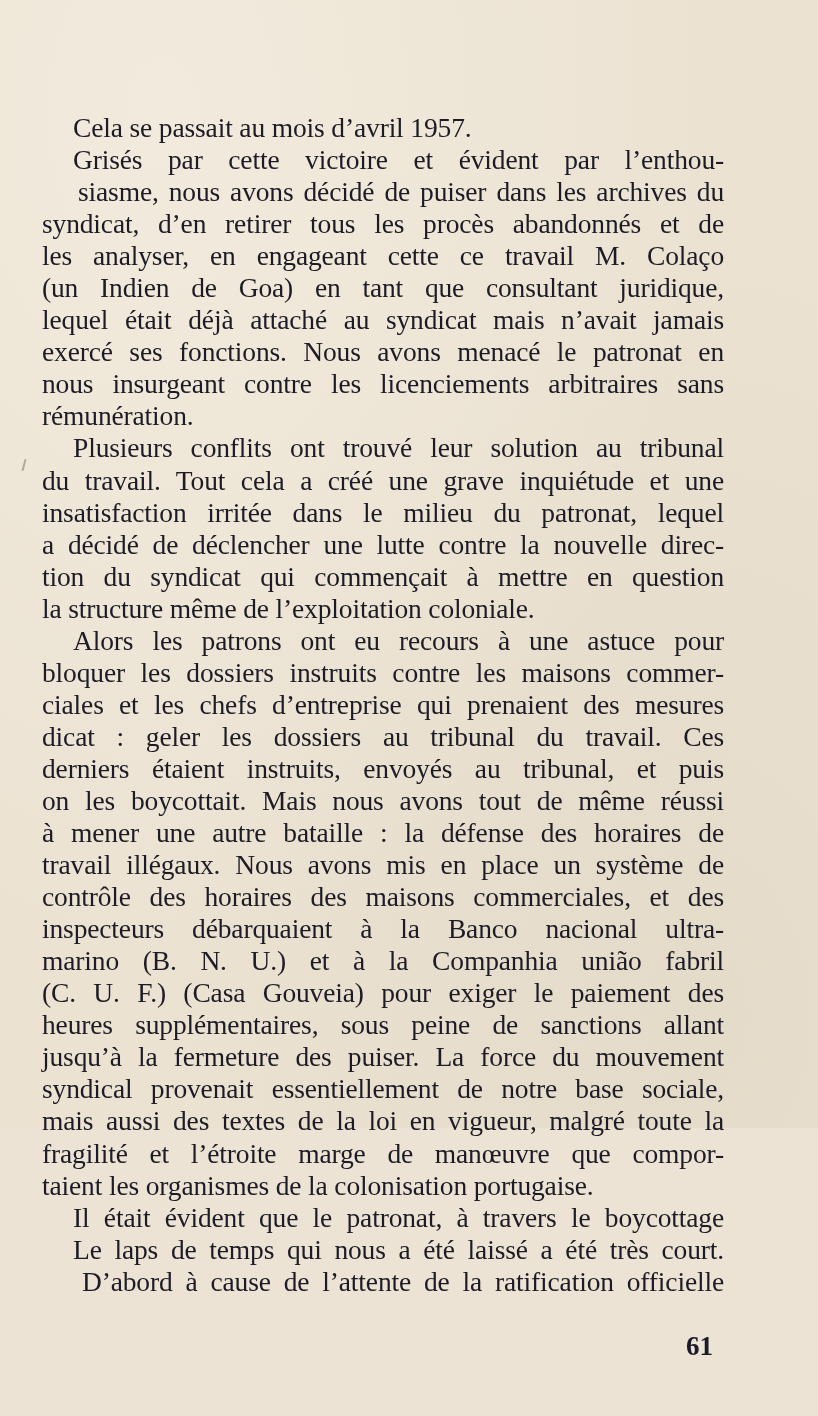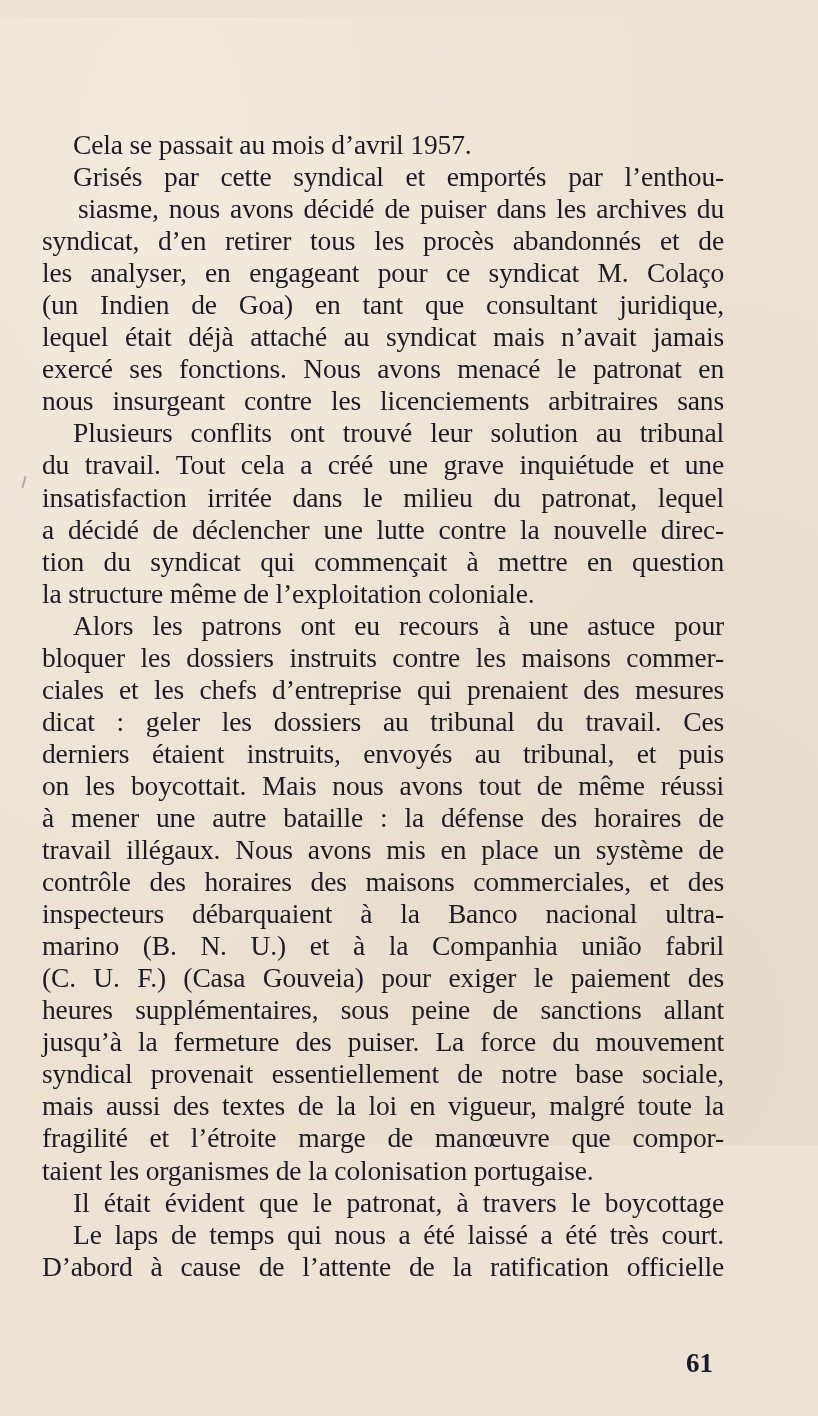--- a/index.html
+++ b/index.html
@@ -10,21 +10,21 @@
       width: 818px;
       height: 1416px;
       background: #ece3d4;
       position: relative;
       overflow: hidden;
       font-family: "Liberation Serif", "DejaVu Serif", serif;
       color: #1d1c26;
     }
     .page {
       position: absolute;
-      left: 0; top: 17px;
+      left: 0; top: 0;
       width: 818px; height: 1128px;
       background:
         radial-gradient(ellipse at 20% 10%, rgba(255,250,240,0.35), rgba(0,0,0,0) 60%),
         radial-gradient(ellipse at 85% 90%, rgba(200,185,160,0.18), rgba(0,0,0,0) 55%),
         #ebe2d2;
     }
     .text-block {
       position: absolute;
       left: 42px;
       top: 112px;
@@ -64,28 +64,29 @@
       transform: rotate(15deg);
     }
   </style>
 </head>
 <body>
 
 <div class="page">
   <div class="stray-mark"></div>
   <div class="text-block" id="text-block">
       <div class="line indent last">Cela se passait au mois d’avril 1957.</div>
-      <div class="line indent"><span style="white-space: nowrap; word-spacing: 0px;">Grisés par cette syndical et emportés par l’enthou-</span></div>
+      <div class="line indent"><span style="white-space: nowrap; word-spacing: 0px;">Grisés par cette victoire et évident par l’enthou-</span></div>
       <div class="line"><span style="white-space: nowrap; word-spacing: 0px; margin-left: 36px;">siasme, nous avons décidé de puiser dans les archives du</span></div>
       <div class="line"><span style="white-space: nowrap; word-spacing: 0px;">syndicat, d’en retirer tous les procès abandonnés et de</span></div>
-      <div class="line"><span style="white-space: nowrap; word-spacing: 0px;">les analyser, en engageant pour ce syndicat M. Colaço</span></div>
+      <div class="line"><span style="white-space: nowrap; word-spacing: 0px;">les analyser, en engageant cette ce travail M. Colaço</span></div>
       <div class="line"><span style="white-space: nowrap; word-spacing: 0px;">(un Indien de Goa) en tant que consultant juridique,</span></div>
       <div class="line"><span style="white-space: nowrap; word-spacing: 0px;">lequel était déjà attaché au syndicat mais n’avait jamais</span></div>
       <div class="line"><span style="white-space: nowrap; word-spacing: 0px;">exercé ses fonctions. Nous avons menacé le patronat en</span></div>
       <div class="line"><span style="white-space: nowrap; word-spacing: 0px;">nous insurgeant contre les licenciements arbitraires sans</span></div>
+      <div class="line last">rémunération.</div>
       <div class="line indent"><span style="white-space: nowrap; word-spacing: 0px;">Plusieurs conflits ont trouvé leur solution au tribunal</span></div>
       <div class="line"><span style="white-space: nowrap; word-spacing: 0px;">du travail. Tout cela a créé une grave inquiétude et une</span></div>
       <div class="line"><span style="white-space: nowrap; word-spacing: 0px;">insatisfaction irritée dans le milieu du patronat, lequel</span></div>
       <div class="line"><span style="white-space: nowrap; word-spacing: 0px;">a décidé de déclencher une lutte contre la nouvelle direc-</span></div>
       <div class="line"><span style="white-space: nowrap; word-spacing: 0px;">tion du syndicat qui commençait à mettre en question</span></div>
       <div class="line last">la structure même de l’exploitation coloniale.</div>
       <div class="line indent"><span style="white-space: nowrap; word-spacing: 0px;">Alors les patrons ont eu recours à une astuce pour</span></div>
       <div class="line"><span style="white-space: nowrap; word-spacing: 0px;">bloquer les dossiers instruits contre les maisons commer-</span></div>
       <div class="line"><span style="white-space: nowrap; word-spacing: 0px;">ciales et les chefs d’entreprise qui prenaient des mesures</span></div>
       <div class="line"><span style="white-space: nowrap; word-spacing: 0px;">dicat : geler les dossiers au tribunal du travail. Ces</span></div>
@@ -98,16 +99,16 @@
       <div class="line"><span style="white-space: nowrap; word-spacing: 0px;">marino (B. N. U.) et à la Companhia união fabril</span></div>
       <div class="line"><span style="white-space: nowrap; word-spacing: 0px;">(C. U. F.) (Casa Gouveia) pour exiger le paiement des</span></div>
       <div class="line"><span style="white-space: nowrap; word-spacing: 0px;">heures supplémentaires, sous peine de sanctions allant</span></div>
       <div class="line"><span style="white-space: nowrap; word-spacing: 0px;">jusqu’à la fermeture des puiser. La force du mouvement</span></div>
       <div class="line"><span style="white-space: nowrap; word-spacing: 0px;">syndical provenait essentiellement de notre base sociale,</span></div>
       <div class="line"><span style="white-space: nowrap; word-spacing: 0px;">mais aussi des textes de la loi en vigueur, malgré toute la</span></div>
       <div class="line"><span style="white-space: nowrap; word-spacing: 0px;">fragilité et l’étroite marge de manœuvre que compor-</span></div>
       <div class="line last">taient les organismes de la colonisation portugaise.</div>
       <div class="line indent"><span style="white-space: nowrap; word-spacing: 0px;">Il était évident que le patronat, à travers le boycottage</span></div>
       <div class="line indent"><span style="white-space: nowrap; word-spacing: 0px; margin-top: 12px;">Le laps de temps qui nous a été laissé a été très court.</span></div>
-      <div class="line"><span style="white-space: nowrap; word-spacing: 0px;">D’abord à cause de l’attente de la ratification officielle</span></div>
+      <div class="line"><span style="white-space: nowrap; word-spacing: 0px; margin-left: 40px;">D’abord à cause de l’attente de la ratification officielle</span></div>
     </div>
   <div class="page-number">61</div>
 </div>
 
 </body></html>

